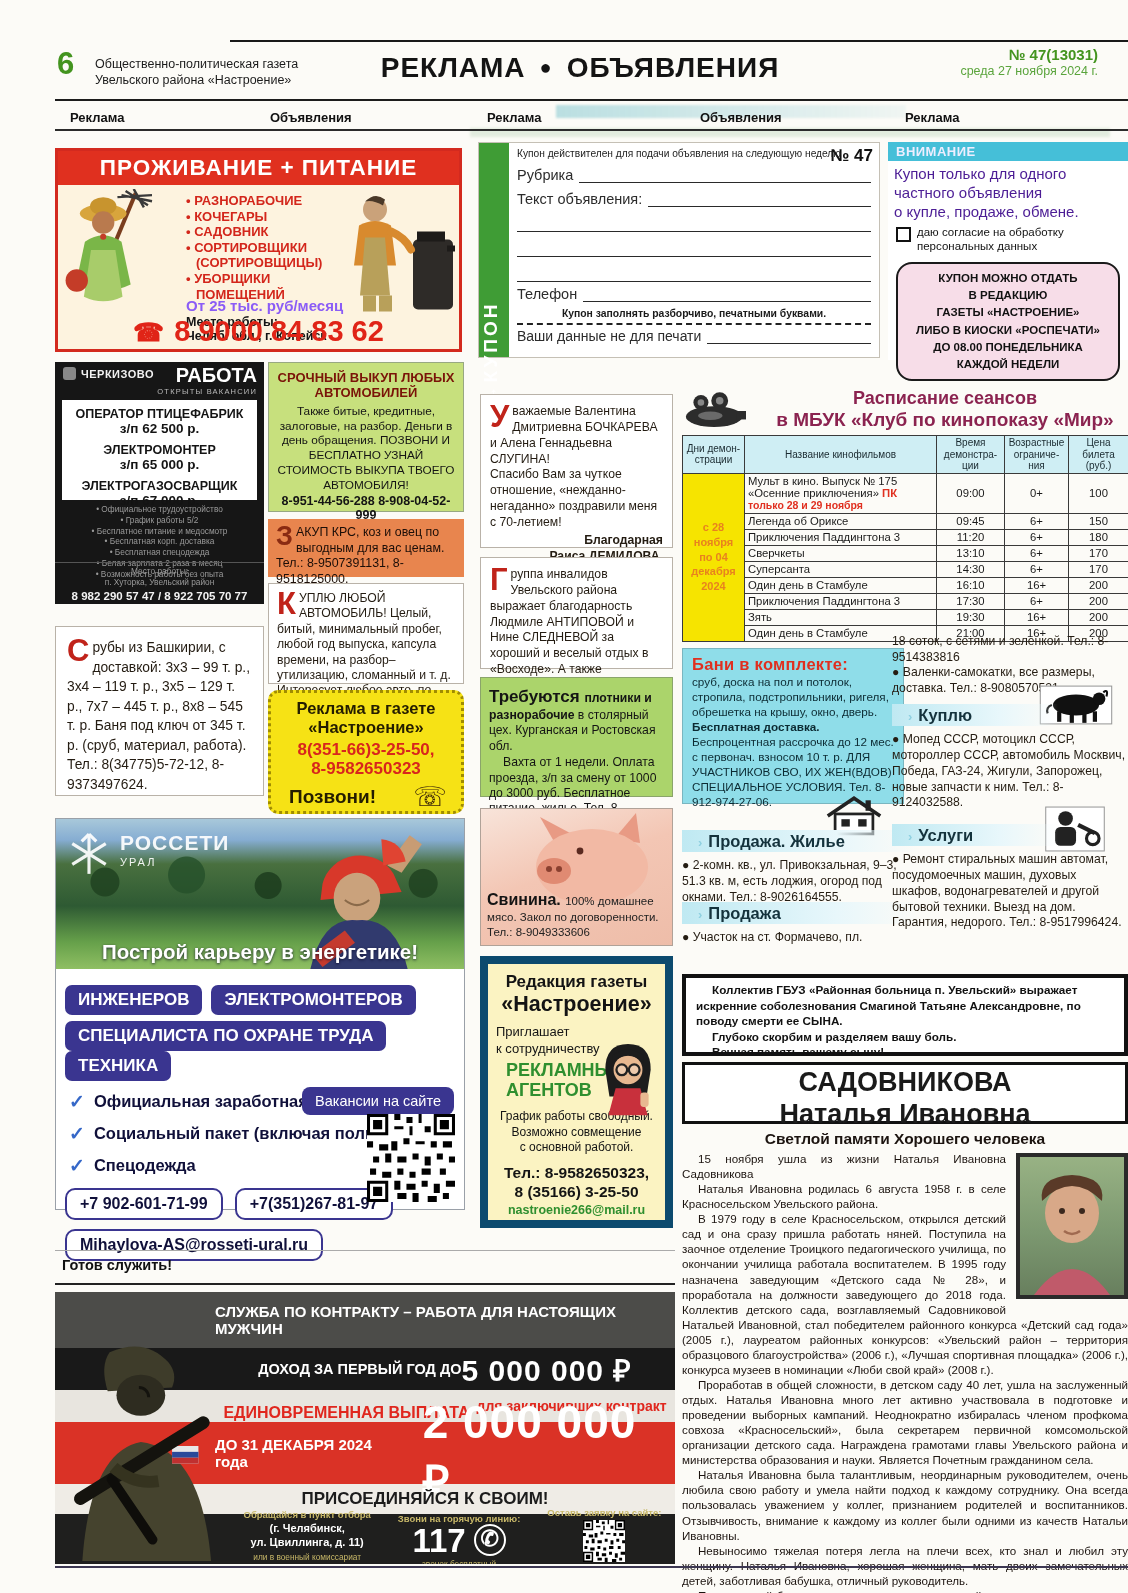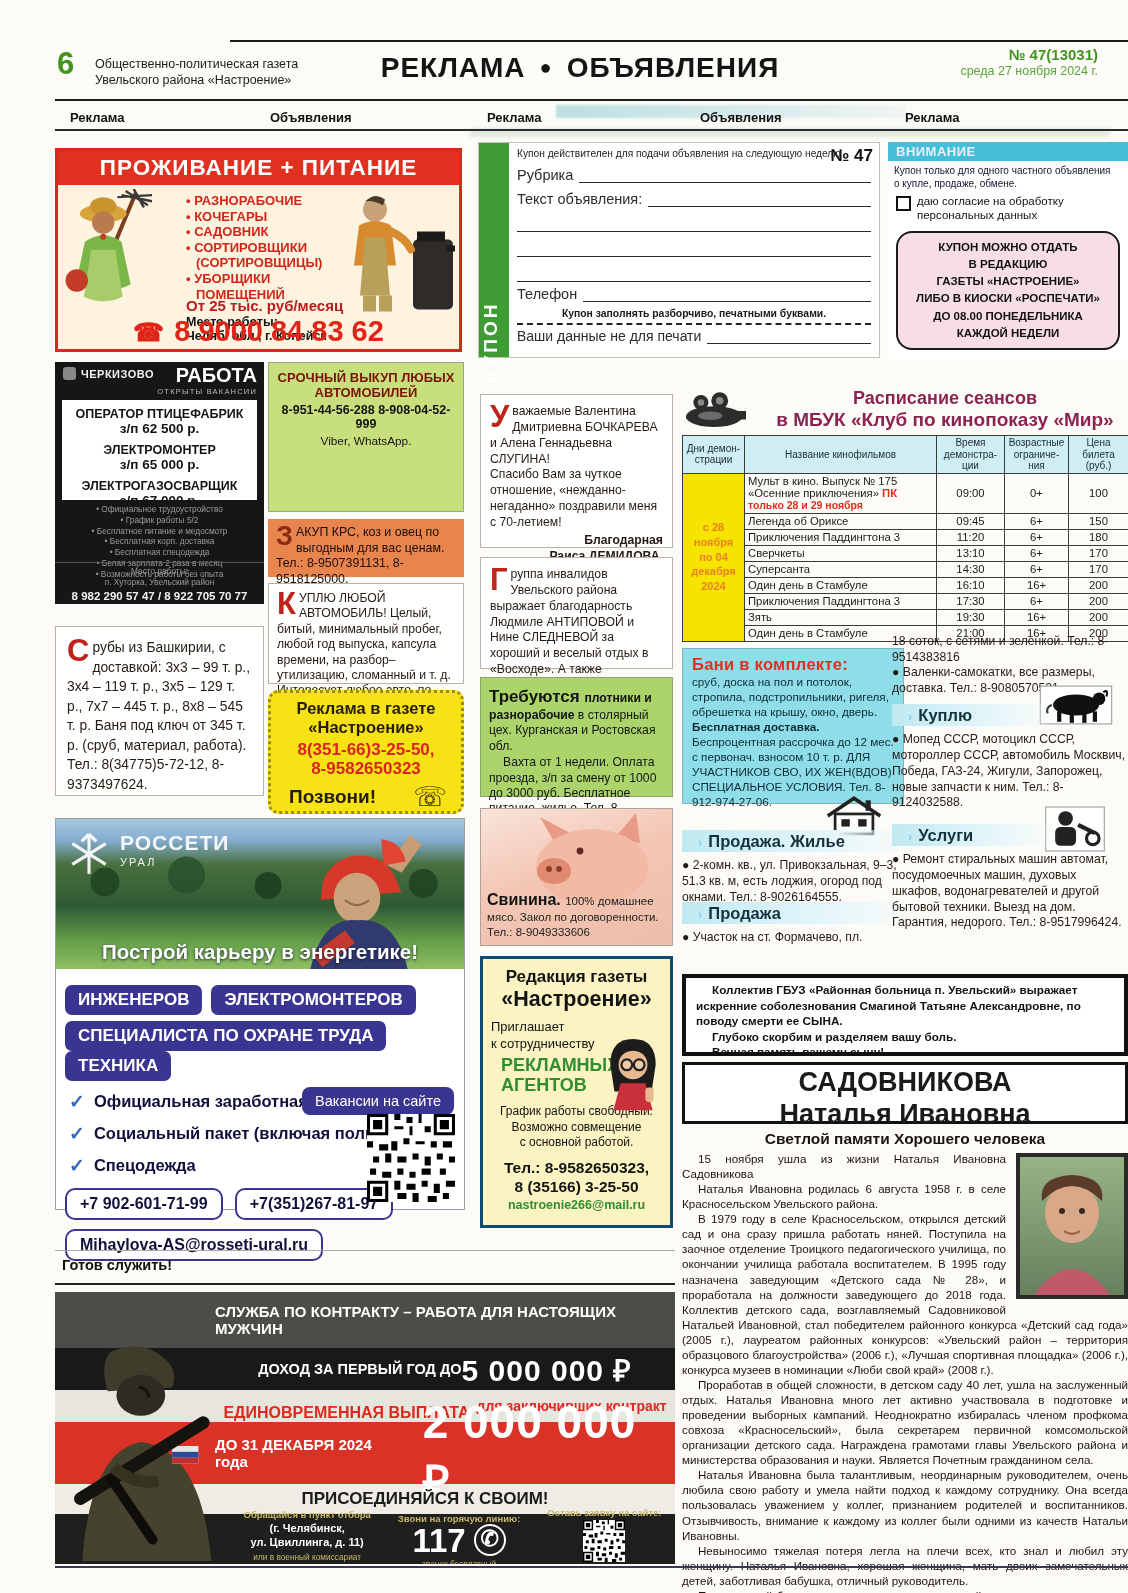--- a/index.html
+++ b/index.html
@@ -19,21 +19,21 @@
   .issuedate{right:30px;top:64px;text-align:right;font-size:12.5px;color:#5aa43c;}
   .hrule{left:55px;top:99px;width:1073px;height:2px;background:#1c1c1c;}
   .collabel{top:110px;font-size:13px;font-weight:bold;color:#111;}
   .lrule{left:55px;top:129px;width:1073px;height:2px;background:#2b2b2b;}
   .bleed1{left:556px;top:105px;width:350px;height:13px;background:linear-gradient(90deg,rgba(16,150,170,.28),rgba(16,150,170,.05));filter:blur(1px);}
   .bleed2{left:470px;top:128px;width:640px;height:9px;background:rgba(70,150,70,.14);filter:blur(1.5px);}
   
   .lodg{left:55px;top:148px;width:407px;height:204px;border:3px solid #d32a1f;background:#fdf3df;box-sizing:border-box;}
   .lodg-banner{height:34px;background:#e0301f;color:#fff;font-weight:bold;font-size:22.5px;text-align:center;line-height:34px;letter-spacing:1px;}
   .lodg-list{position:absolute;left:128px;top:42px;color:#d3261b;font-weight:bold;font-size:13px;line-height:1.2;}
-  .lodg-salary{position:absolute;left:128px;top:146px;font-weight:bold;font-size:15px;color:#b91c1c;}
+  .lodg-salary{position:absolute;left:128px;top:146px;font-weight:bold;font-size:15px;color:#8b5cf6;}
   .lodg-loc1{position:absolute;left:128px;top:164px;font-weight:bold;font-size:12.5px;color:#141414;}
   .lodg-loc2{position:absolute;left:128px;top:178px;font-weight:bold;font-size:12.5px;color:#141414;}
   .lodg-phone{position:absolute;left:0;bottom:1px;width:100%;text-align:center;color:#e02417;font-weight:bold;font-size:29px;}
   .lodg-phone .ph{font-size:25px;margin-right:10px;}
   .lodg-w{position:absolute;left:4px;top:38px;}
   .lodg-m{position:absolute;right:2px;top:40px;}
   
   .coupon{left:478px;top:142px;width:402px;height:216px;background:#fff;border:1px solid #c5c0b5;box-sizing:border-box;}
   .cstrip{position:absolute;left:0;top:0;width:30px;height:100%;background:#3f9c35;}
   .cstrip span{position:absolute;left:1px;top:50%;transform:translateY(-50%) ;writing-mode:vertical-rl;rotate:180deg;color:#fff;font-weight:bold;font-size:19px;letter-spacing:3px;}
@@ -41,21 +41,21 @@
   .cvalid{font-size:10.2px;color:#222;}
   .cnum{position:absolute;right:6px;top:3px;font-weight:bold;font-size:17px;color:#111;}
   .crow{display:flex;align-items:flex-end;margin-top:7px;font-size:14.5px;color:#2c2c2c;}
   .crow .ln{flex:1;border-bottom:1.6px solid #2a2a2a;height:16px;margin-left:6px;}
   .cline{border-bottom:1.6px solid #2a2a2a;height:24px;}
   .cnote{margin-top:6px;text-align:center;font-weight:bold;font-size:10.4px;color:#1a1a1a;}
   .cdash{margin-top:4px;border-top:2.5px dashed #222;height:0;}
   
   .att{left:888px;top:142px;width:240px;height:218px;background:#fff;box-sizing:border-box;}
   .att-bar{background:#45bfd8;color:#eef;font-weight:bold;font-size:13px;padding:2px 8px;letter-spacing:.5px;}
-  .att-body{margin:4px 6px 0;font-size:10px;line-height:1.25;color:#0f172a;}
+  .att-body{margin:4px 6px 0;font-size:15px;line-height:1.25;color:#4c1d95;}
   .att-consent{display:flex;margin:5px 6px 0;font-size:11.5px;line-height:1.2;color:#111;}
   .chk{width:11px;height:11px;border:2px solid #111;margin:1px 6px 0 2px;flex:none;}
   .att-note{margin:8px 8px 0;border:2.5px solid #1a1a1a;border-radius:16px;background:#f7dde8;
             text-align:center;font-weight:bold;font-size:11.5px;line-height:1.5;padding:6px 4px;color:#111;}
   
   .cher{left:55px;top:362px;width:209px;height:242px;background:#161616;color:#fff;box-sizing:border-box;overflow:hidden;}
   .cher-brand{position:absolute;left:26px;top:6px;font-size:11px;font-weight:bold;letter-spacing:.5px;color:#f2f2f2;}
   .cher-logo{position:absolute;left:8px;top:5px;width:13px;height:13px;background:#888;border-radius:3px;}
   .cher-title{position:absolute;right:7px;top:2px;font-size:20px;font-weight:bold;}
   .cher-sub{position:absolute;right:7px;top:25px;font-size:7.5px;letter-spacing:1.2px;color:#bbb;}
@@ -88,21 +88,21 @@
   .treb{left:480px;top:677px;width:193px;height:120px;background:#abd46b;border:1px solid #8aa46a;box-sizing:border-box;padding:8px 8px;font-size:12.2px;line-height:1.27;color:#141414;}
   .treb .t1{font-weight:bold;font-size:17px;}
   .treb .t2{font-weight:bold;}
   .treb .body{text-indent:14px;margin-top:1px;}
   
   .pork{left:480px;top:808px;width:193px;height:138px;border:1px solid #b0a298;box-sizing:border-box;
         background:linear-gradient(160deg,#f8e4da 0%,#f3c6b4 45%,#eebda9 100%);overflow:hidden;}
   .pork-txt{position:absolute;left:6px;bottom:6px;right:6px;font-size:11.5px;line-height:1.25;color:#222;}
   .pork-txt .t{font-weight:bold;font-size:16px;color:#141414;}
   
-  .red-ad{left:480px;top:956px;width:193px;height:272px;background:#fbf3c2;border:3px solid #0c4a6e;box-sizing:border-box;text-align:center;padding:8px 8px;}
+  .red-ad{left:480px;top:956px;width:193px;height:272px;background:#fbf3c2;border:8px solid #0c4a6e;box-sizing:border-box;text-align:center;padding:8px 8px;}
   .red-t1{font-weight:bold;font-size:17px;color:#141414;}
   .red-t2{font-weight:bold;font-size:21.5px;color:#141414;}
   .red-inv{text-align:left;font-size:13px;line-height:1.3;margin-top:7px;color:#141414;width:70%;}
   .red-role{font-weight:bold;font-size:18px;color:#2f8f2f;line-height:1.12;margin-top:2px;text-align:left;padding-left:10px;}
   .red-cond{font-size:12px;line-height:1.3;margin-top:9px;color:#141414;}
   .red-ph{font-weight:bold;font-size:15.5px;line-height:1.25;margin-top:7px;color:#141414;}
   .red-mail{font-weight:bold;font-size:12.5px;color:#2f8f2f;margin-top:1px;}
   .agent{position:absolute;right:4px;top:74px;}
   
   .cine{left:682px;top:388px;width:446px;}
@@ -334,20 +334,21 @@
 п. Хуторка, Увельский район</div>
     <div class="cher-phone">8 982 290 57 47 / 8 922 705 70 77</div>
   </div>
 
   <div class="a wbox sruby">
     <span class="dc">С</span><span>рубы из Башкирии, с доставкой: 3х3 – 99 т. р., 3х4 – 119 т. р., 3х5 – 129 т. р., 7х7 – 445 т. р., 8х8 – 545 т. р. Баня под ключ от 345 т. р. (сруб, материал, работа). Тел.: 8(34775)5-72-12, 8-9373497624.</span>
   </div>
 
   <div class="a vykup">
     <div class="vykup-t">СРОЧНЫЙ ВЫКУП ЛЮБЫХ АВТОМОБИЛЕЙ</div>
+    <div class="vykup-b">Также битые, кредитные, залоговые, на разбор. Деньги в день обращения. ПОЗВОНИ И БЕСПЛАТНО УЗНАЙ СТОИМОСТЬ ВЫКУПА ТВОЕГО АВТОМОБИЛЯ!</div>
     <div class="vykup-p">8-951-44-56-288  8-908-04-52-999</div>
     <div class="vykup-b">Viber, WhatsApp.</div>
   </div>
 
   <div class="a zakup">
     <span class="dc">З</span><span>АКУП КРС, коз и овец по выгодным для вас ценам. Тел.: 8-9507391131, 8-9518125000.</span>
   </div>
 
   <div class="a wbox kavto">
     <span class="dc">К</span><span>УПЛЮ ЛЮБОЙ АВТОМОБИЛЬ! Целый, битый, минимальный пробег, любой год выпуска, капсула времени, на разбор–утилизацию, сломанный и т. д. Интересует любое авто, по вашей цене! Тел.: 8-9925121595.</span>

